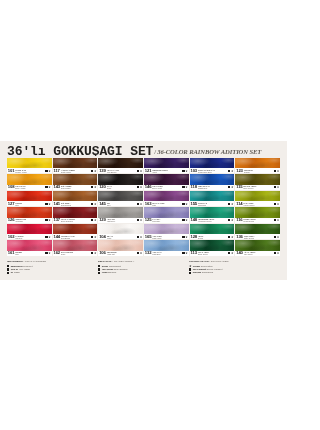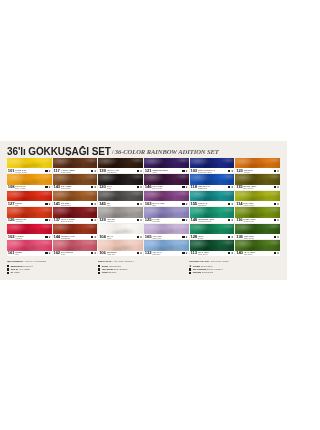--- a/index.html
+++ b/index.html
@@ -32,23 +32,23 @@
   .title-row {
     height: 10px;
     display: flex;
     align-items: flex-end;
     gap: 1px;
     margin-bottom: 2px;
     white-space: nowrap;
     overflow: hidden;
   }
   .title-tr {
-    font-family: Liberation Sans, sans-serif;
+    font-family: Liberation Mono, monospace;
     font-weight: bold;
-    font-size: 10px;
+    font-size: 13px;
     letter-spacing: -0.1px;
     color: #23211f;
     line-height: 8px;
   }
   .title-sep {
     font-family: "Liberation Serif", serif;
     font-size: 7px;
     color: #4a4644;
     line-height: 8px;
   }

